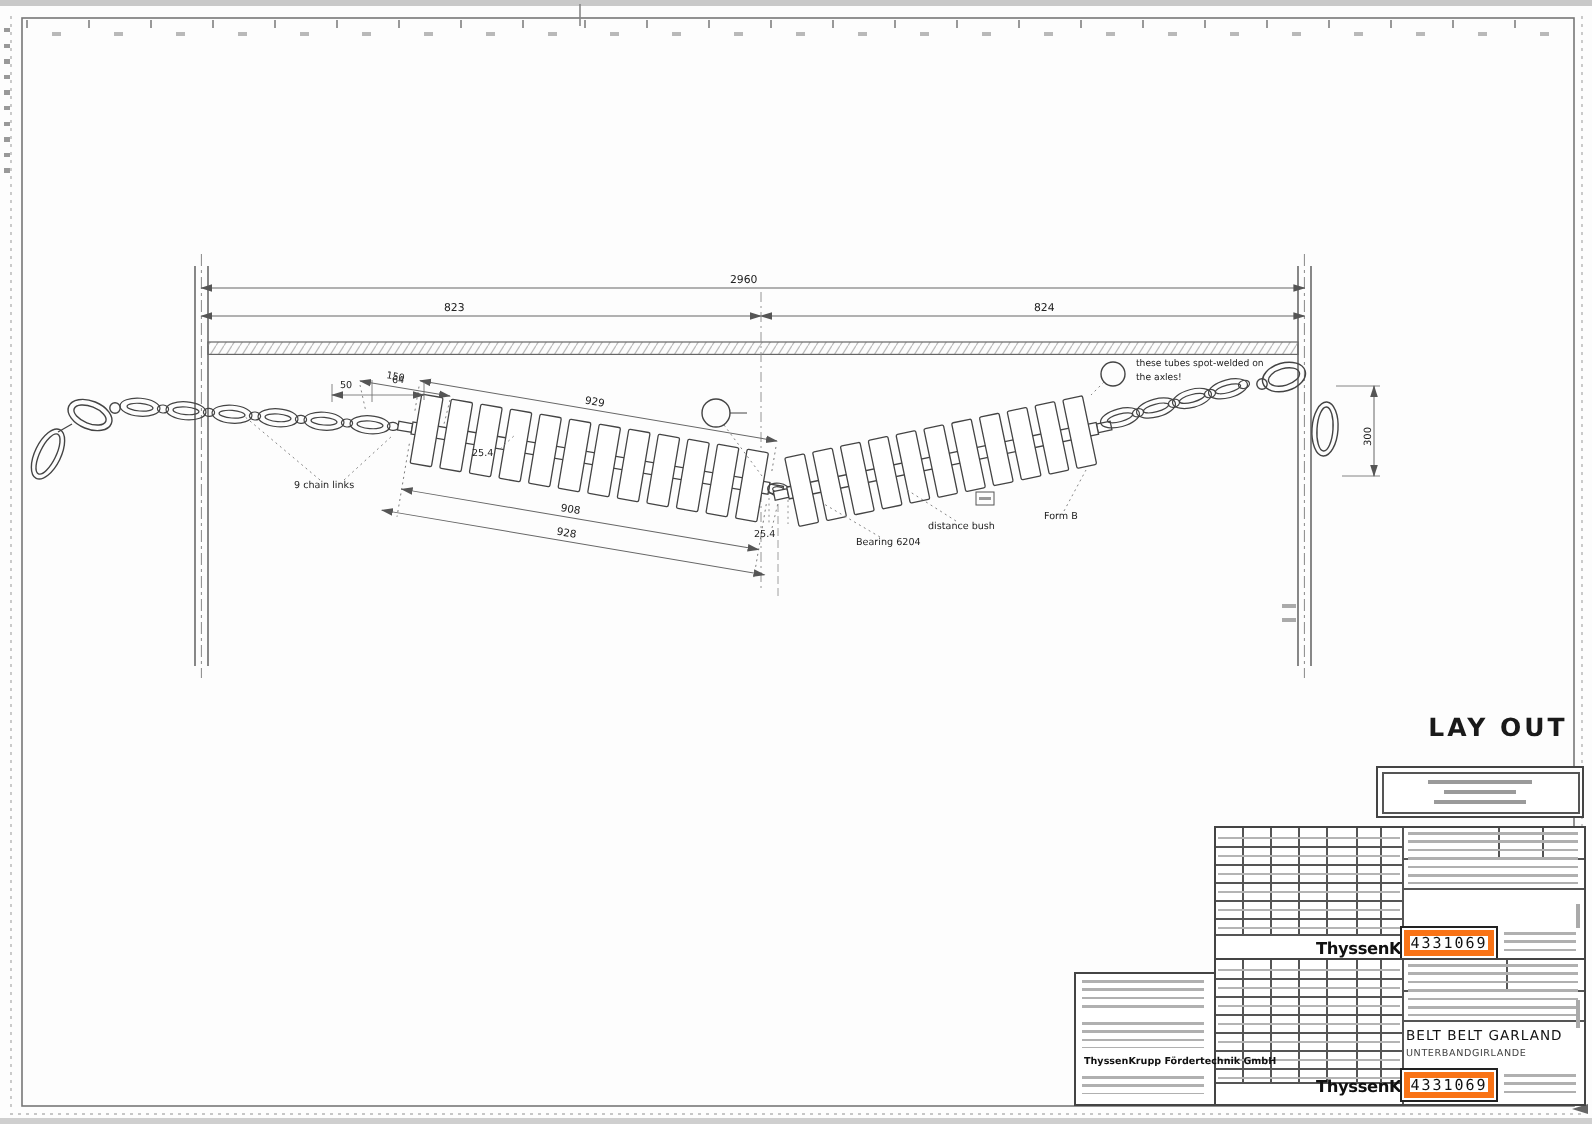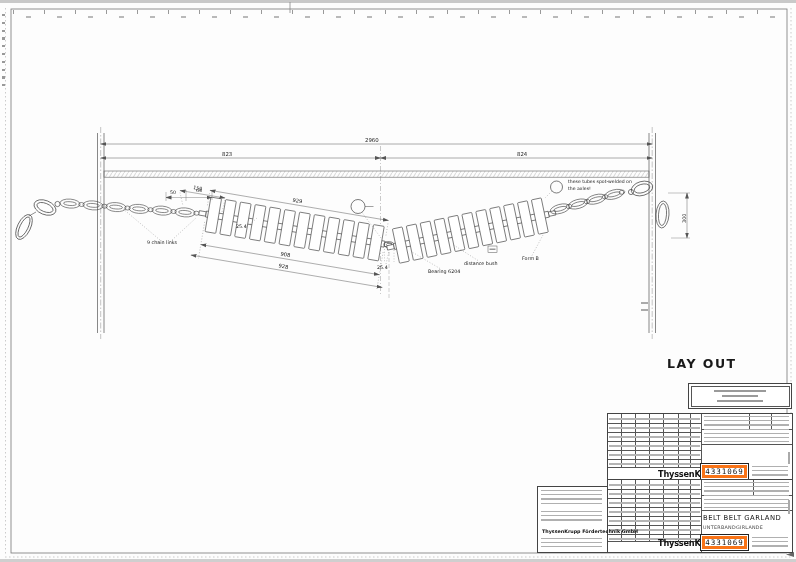--- a/index.html
+++ b/index.html
@@ -18,21 +18,21 @@
     background:repeating-linear-gradient(to bottom,#999 0 2.2px,transparent 2.2px 7.8px);}
   
   .noise{background-image:repeating-linear-gradient(to bottom,transparent 0 3.4px,#b4b4b4 3.4px 4.7px,transparent 4.7px 9px);}
   .noise2{background-image:repeating-linear-gradient(to bottom,#b0b0b0 0 1.3px,transparent 1.3px 4.2px);}
   .mt{height:2px;background:#9a9a9a;margin:1.3px auto;}
   .hl{background:#555;height:1px;}
   .vl{background:#555;width:1px;}
   .vbar{width:2px;background:#aaa;}
   
   .tbox{border:1px solid #444;background:#fff;}
-  .layout-label{left:667px;top:356px;width:92px;text-align:left;
+  .layout-label{left:703px;top:356px;width:92px;text-align:center;
     font-size:12.5px;font-weight:700;letter-spacing:1.5px;color:#1a1a1a;}
   .brand{font-weight:700;font-size:8.2px;letter-spacing:-0.2px;color:#111;white-space:nowrap;}
   .numbox{border:1.2px solid #222;background:#fff;}
   .numbox .inner{position:absolute;inset:1px;border:3px solid #f97316;
     display:flex;align-items:center;justify-content:center;
     font-family:"DejaVu Sans Mono","Liberation Mono",monospace;
     font-size:7.5px;letter-spacing:1px;color:#111;}
   .title-en{font-size:6.8px;letter-spacing:0.5px;color:#111;white-space:nowrap;}
   .title-de{font-size:4.8px;letter-spacing:0.3px;color:#444;white-space:nowrap;}
   .company{font-size:4.8px;font-weight:700;color:#111;white-space:nowrap;}

